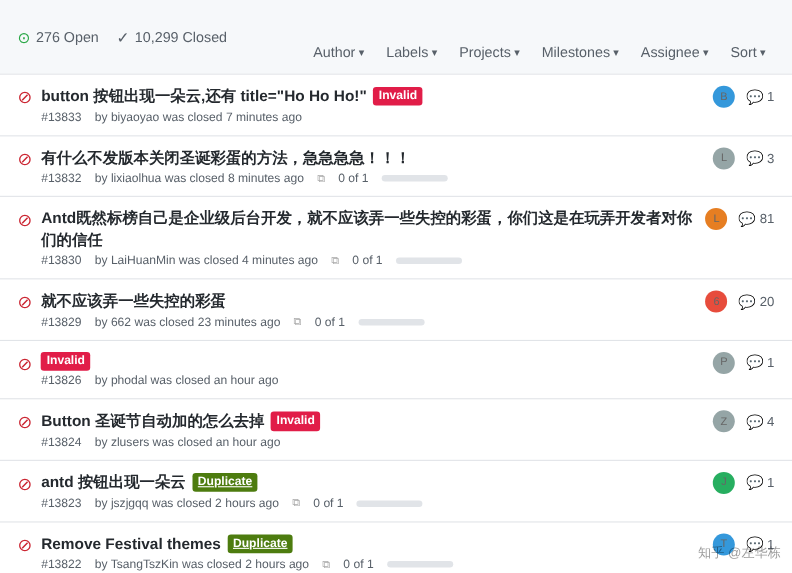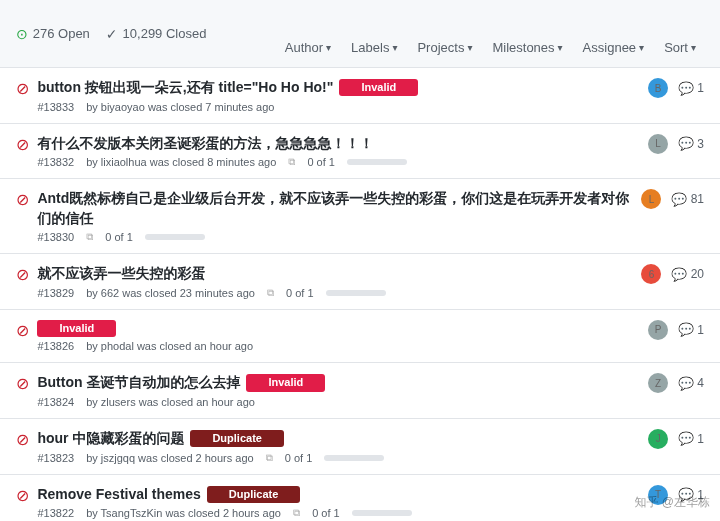--- a/index.html
+++ b/index.html
@@ -77,27 +77,27 @@
       align-items: center;
       gap: 6px;
       flex-wrap: wrap;
     }
     .issue-title a {
       color: #24292e;
       text-decoration: none;
     }
     .badge {
       display: inline-block;
-      padding: 1px 22px;
+      padding: 1px 5px;
       border-radius: 3px;
       font-size: 11px;
       font-weight: 600;
     }
     .badge-invalid { background: #e11d48; color: #fff; }
-    .badge-duplicate { background: #7f1d1d; color: #fff; }
+    .badge-duplicate { background: #4d7c0f; color: #fff; text-decoration: underline; }
     .issue-meta {
       font-size: 11px;
       color: #586069;
       margin-top: 3px;
       display: flex;
       align-items: center;
       gap: 12px;
     }
     .issue-meta .copy-icon { color: #aaa; font-size: 10px; }
     .issue-right {
@@ -244,20 +244,21 @@
   </div>
     <div class="issue-item">
     <span class="issue-icon">⊘</span>
     <div class="issue-content">
       <div class="issue-title">
         <a href="#">Antd既然标榜自己是企业级后台开发，就不应该弄一些失控的彩蛋，你们这是在玩弄开发者对你们的信任</a>
 
       </div>
       <div class="issue-meta">
         <span>#13830</span>
+        <span>by LaiHuanMin was closed 4 minutes ago</span>
         <span class="copy-icon">⧉</span> 0 of 1 <span class="progress-bar"><span class="progress-fill" style="width:0%"></span></span>
       </div>
     </div>
     <div class="issue-right">
       <div class="avatar orange">L</div>
       <div class="comment-count">
         <span class="comment-icon">💬</span>
         <span>81</span>
       </div>
     </div>
@@ -321,21 +322,21 @@
       <div class="comment-count">
         <span class="comment-icon">💬</span>
         <span>4</span>
       </div>
     </div>
   </div>
     <div class="issue-item">
     <span class="issue-icon">⊘</span>
     <div class="issue-content">
       <div class="issue-title">
-        <a href="#">hour 中隐藏彩蛋的问题</a>
+        <a href="#">antd 按钮出现一朵云</a>
         <span class="badge badge-duplicate">Duplicate</span>
       </div>
       <div class="issue-meta">
         <span>#13823</span>
         <span>by jszjgqq was closed 2 hours ago</span>
         <span class="copy-icon">⧉</span> 0 of 1 <span class="progress-bar"><span class="progress-fill" style="width:0%"></span></span>
       </div>
     </div>
     <div class="issue-right">
       <div class="avatar green">J</div>

